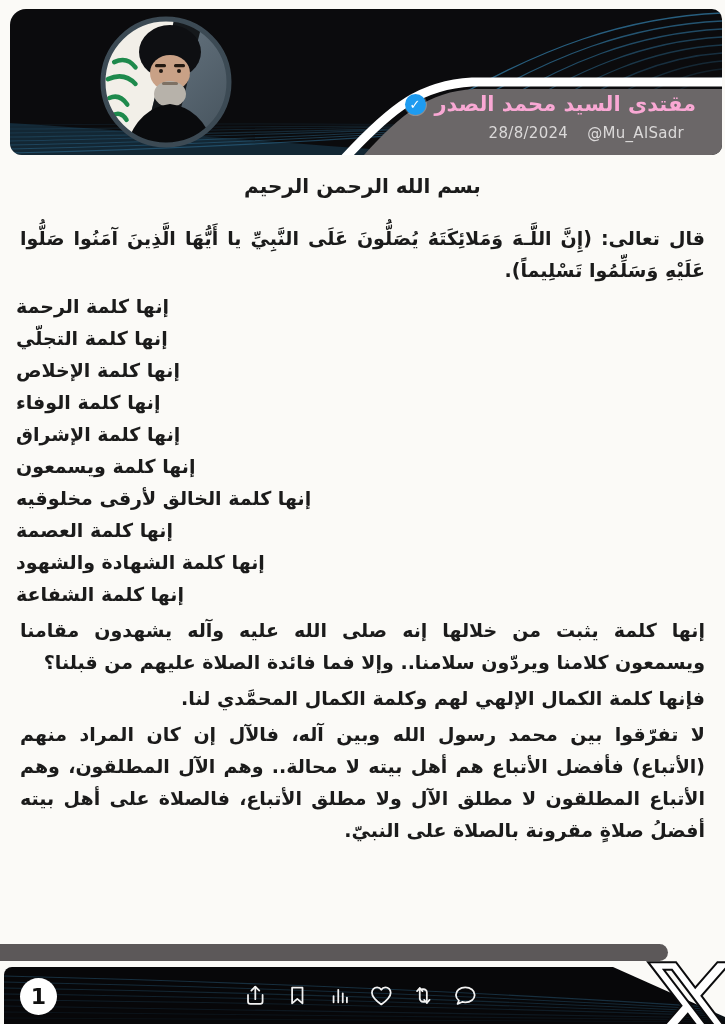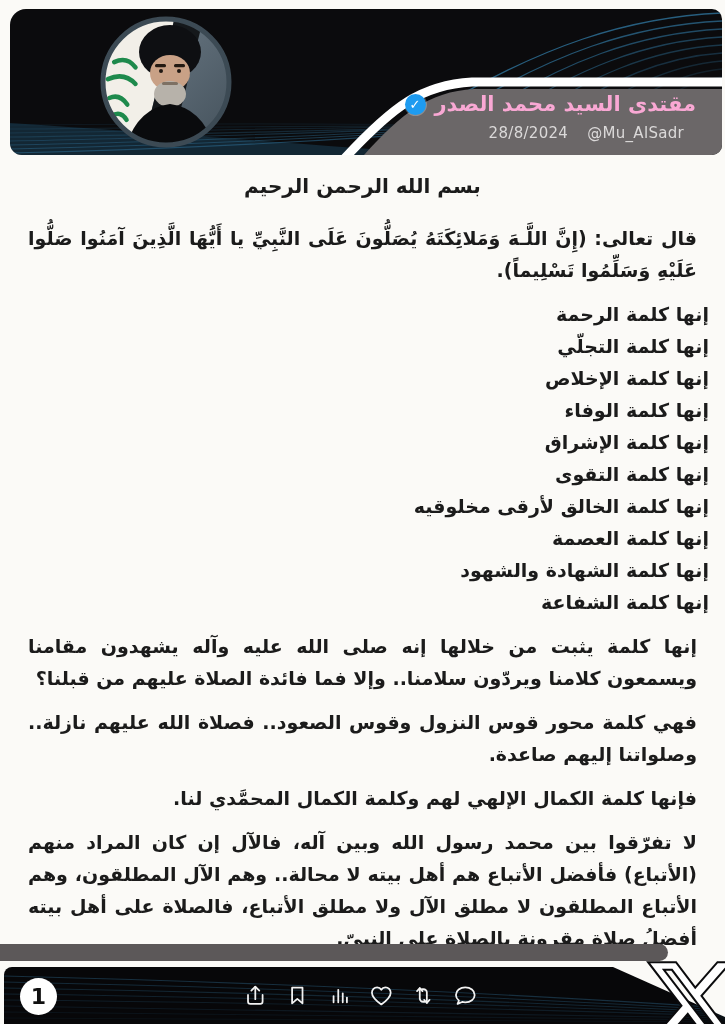--- a/index.html
+++ b/index.html
@@ -30,22 +30,22 @@
   .banner-meta{
     position:absolute;top:49px;right:38px;display:flex;gap:19px;direction:ltr;
     color:#dbd9d9;font-size:15px;letter-spacing:.3px;
   }
   
   .content{
     position:absolute;top:168px;left:16px;right:16px;height:778px;overflow:hidden;
     direction:rtl;color:#1b1b1b;font-weight:bold;font-size:19px;line-height:32px;
   }
   .basmala{text-align:center;font-size:20px;line-height:36px;margin-bottom:18px}
-  .para{text-align:justify;margin:12px}
-  .refrain{text-align:right}
+  .para{text-align:justify;margin:4px}
+  .refrain{text-align:left}
   
   .graybar{
     position:absolute;left:0;top:944px;width:668px;height:17px;
     background:#5c5859;border-radius:0 9px 9px 0;z-index:2;
   }
   .footer{
     position:absolute;left:4px;right:0;top:967px;bottom:0;
     background:#070709;border-radius:8px 0 0 0;z-index:1;overflow:visible;
   }
   .fan-footer{position:absolute;left:0;bottom:0;width:100%;height:56px;overflow:hidden;border-radius:8px 0 0 0}
@@ -148,27 +148,26 @@
 </div>
 
 <div class="content">
   <div class="basmala">بسم الله الرحمن الرحيم</div>
   <p class="para">قال تعالى: (إِنَّ اللَّـهَ وَمَلائِكَتَهُ يُصَلُّونَ عَلَى النَّبِيِّ يا أَيُّهَا الَّذِينَ آمَنُوا صَلُّوا عَلَيْهِ وَسَلِّمُوا تَسْلِيماً).</p>
   <div class="refrain">إنها كلمة الرحمة</div>
   <div class="refrain">إنها كلمة التجلّي</div>
   <div class="refrain">إنها كلمة الإخلاص</div>
   <div class="refrain">إنها كلمة الوفاء</div>
   <div class="refrain">إنها كلمة الإشراق</div>
-  <div class="refrain">إنها كلمة التقوى</div>
+  <div class="refrain">إنها كلمة ويسمعون</div>
   <div class="refrain">إنها كلمة الخالق لأرقى مخلوقيه</div>
   <div class="refrain">إنها كلمة العصمة</div>
   <div class="refrain">إنها كلمة الشهادة والشهود</div>
   <div class="refrain">إنها كلمة الشفاعة</div>
   <p class="para">إنها كلمة يثبت من خلالها إنه صلى الله عليه وآله يشهدون مقامنا ويسمعون كلامنا ويردّون سلامنا.. وإلا فما فائدة الصلاة عليهم من قبلنا؟</p>
-  <p class="para">فهي كلمة محور قوس النزول وقوس الصعود.. فصلاة الله عليهم نازلة.. وصلواتنا إليهم صاعدة.</p>
   <p class="para">فإنها كلمة الكمال الإلهي لهم وكلمة الكمال المحمَّدي لنا.</p>
   <p class="para">لا تفرّقوا بين محمد رسول الله وبين آله، فالآل إن كان المراد منهم (الأتباع) فأفضل الأتباع هم أهل بيته لا محالة.. وهم الآل المطلقون، وهم الأتباع المطلقون لا مطلق الآل ولا مطلق الأتباع، فالصلاة على أهل بيته أفضلُ صلاةٍ مقرونة بالصلاة على النبيّ.</p>
 </div>
 
 <div class="graybar"></div>
 
 <div class="footer">
 
   <svg class="fan-footer" viewBox="0 0 720 56" preserveAspectRatio="none">
     <g fill="none" stroke="#24506b" stroke-width="1.1">

